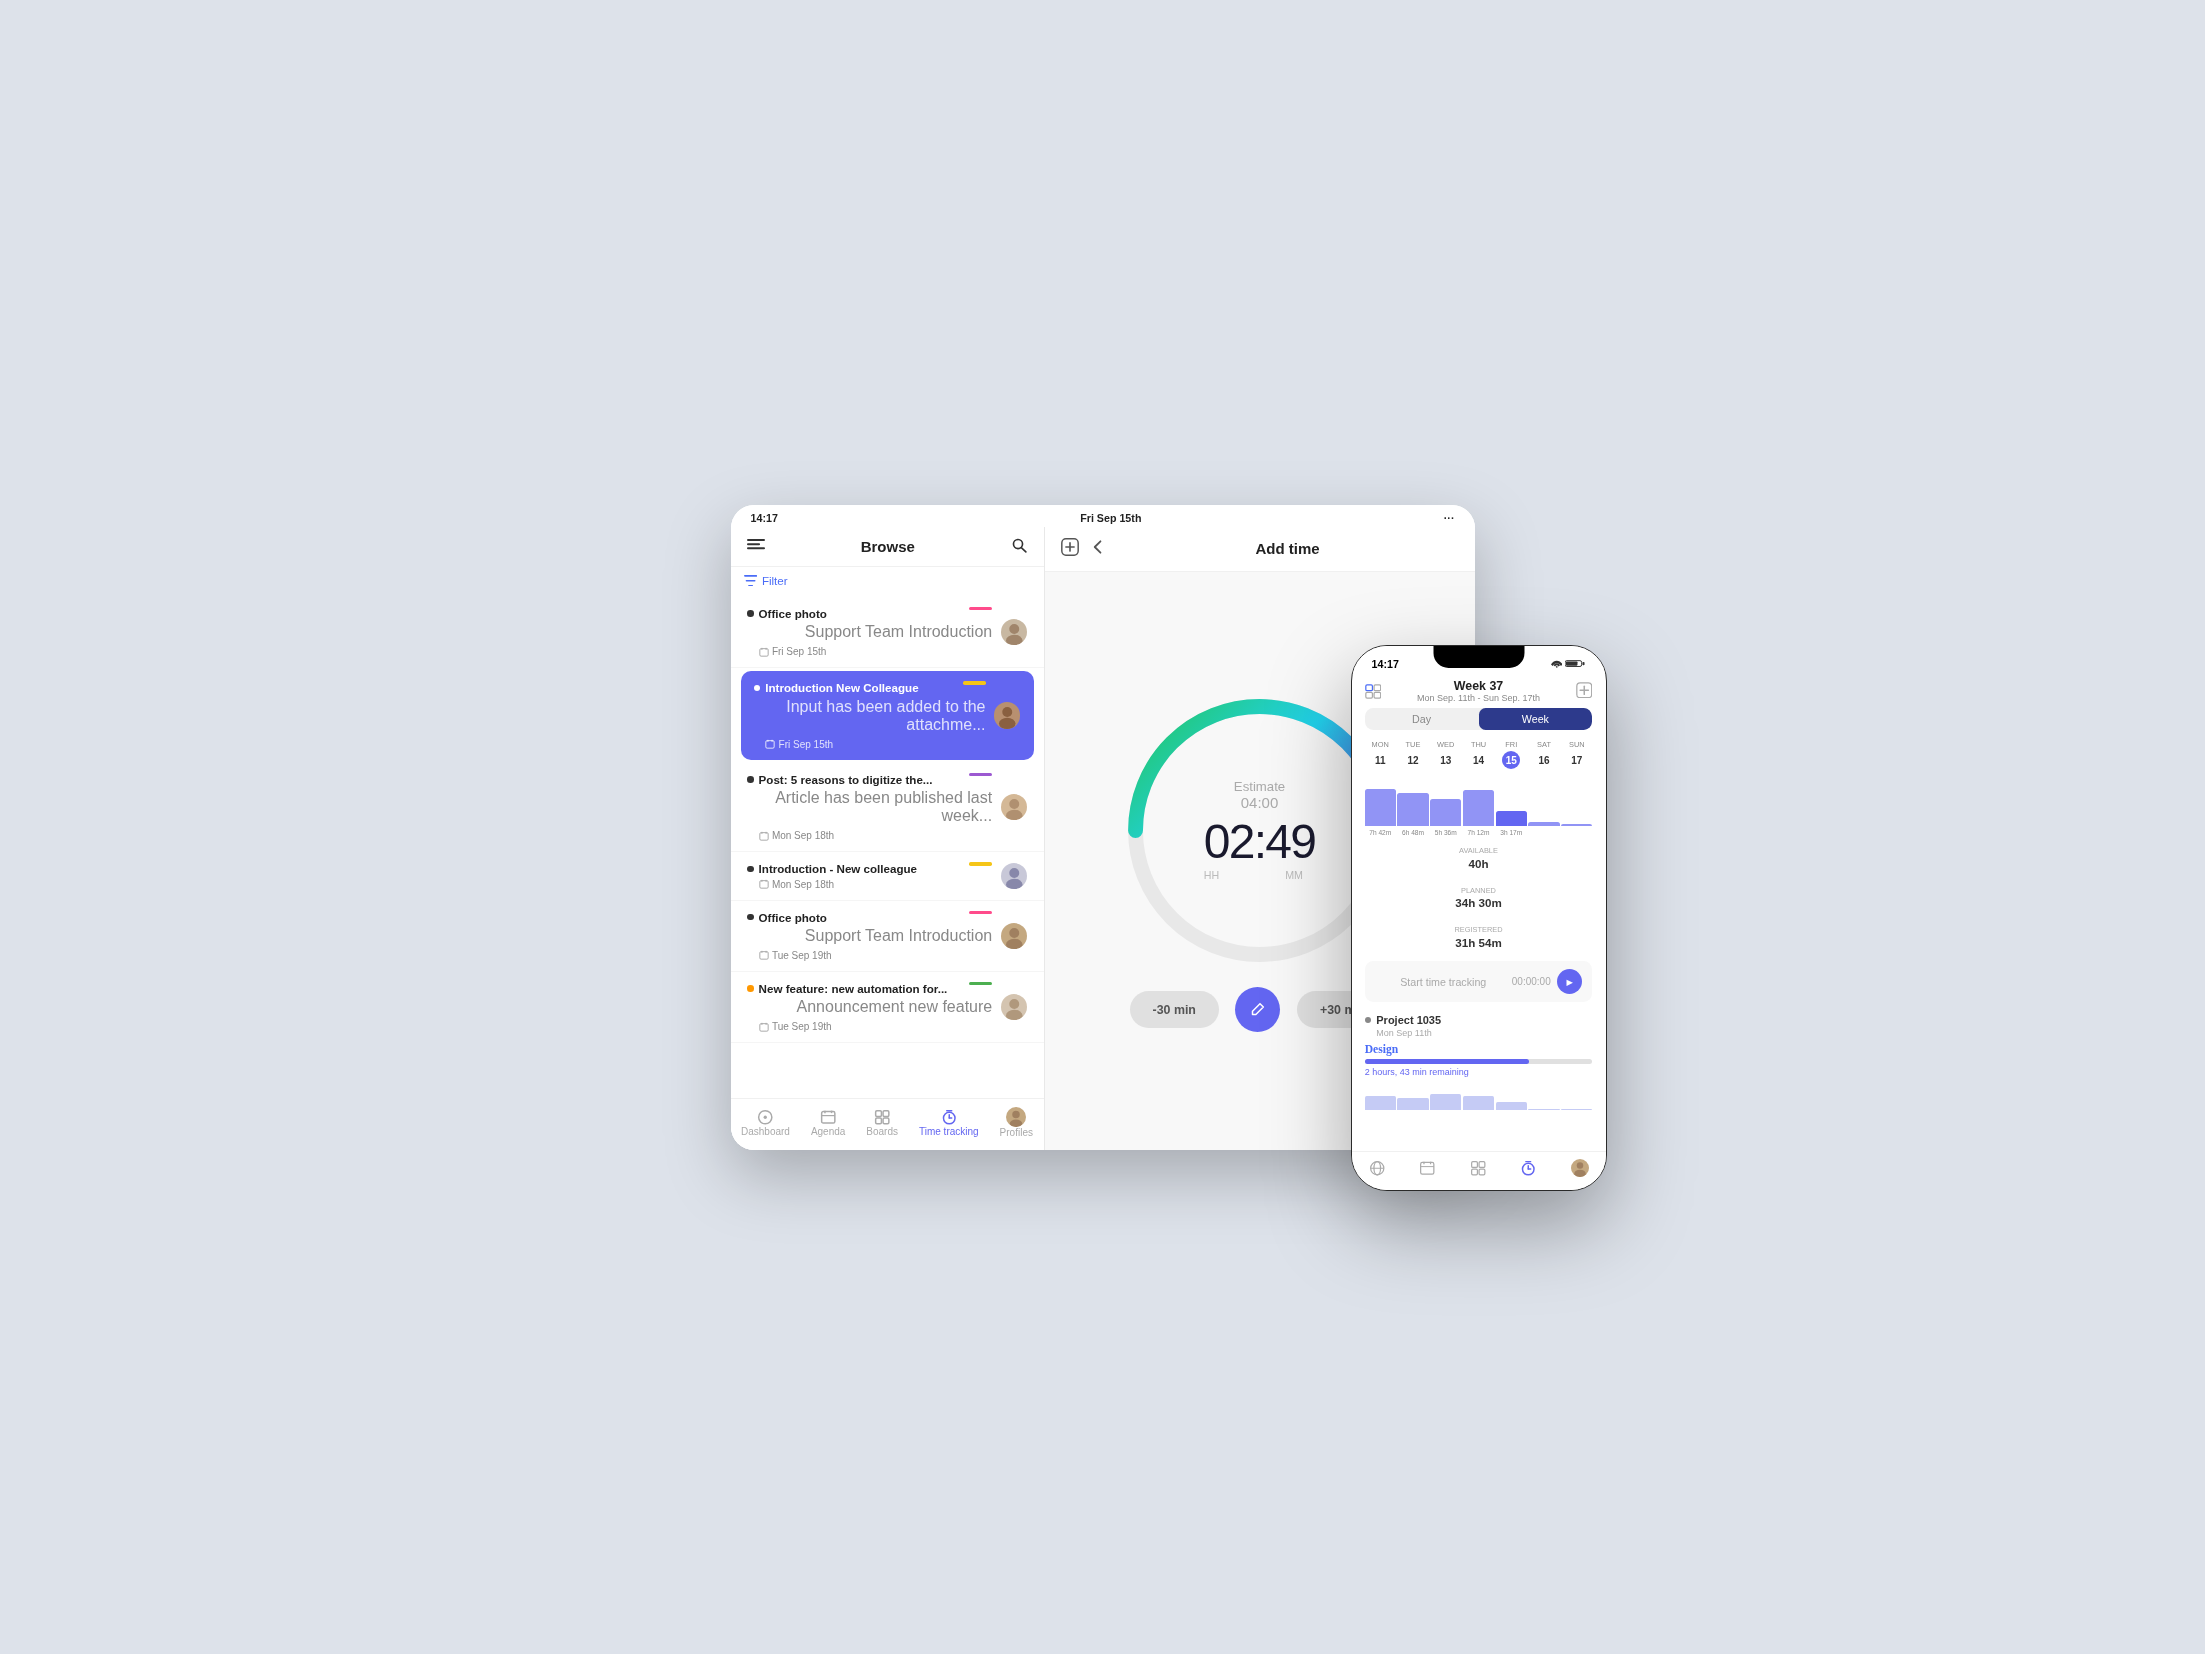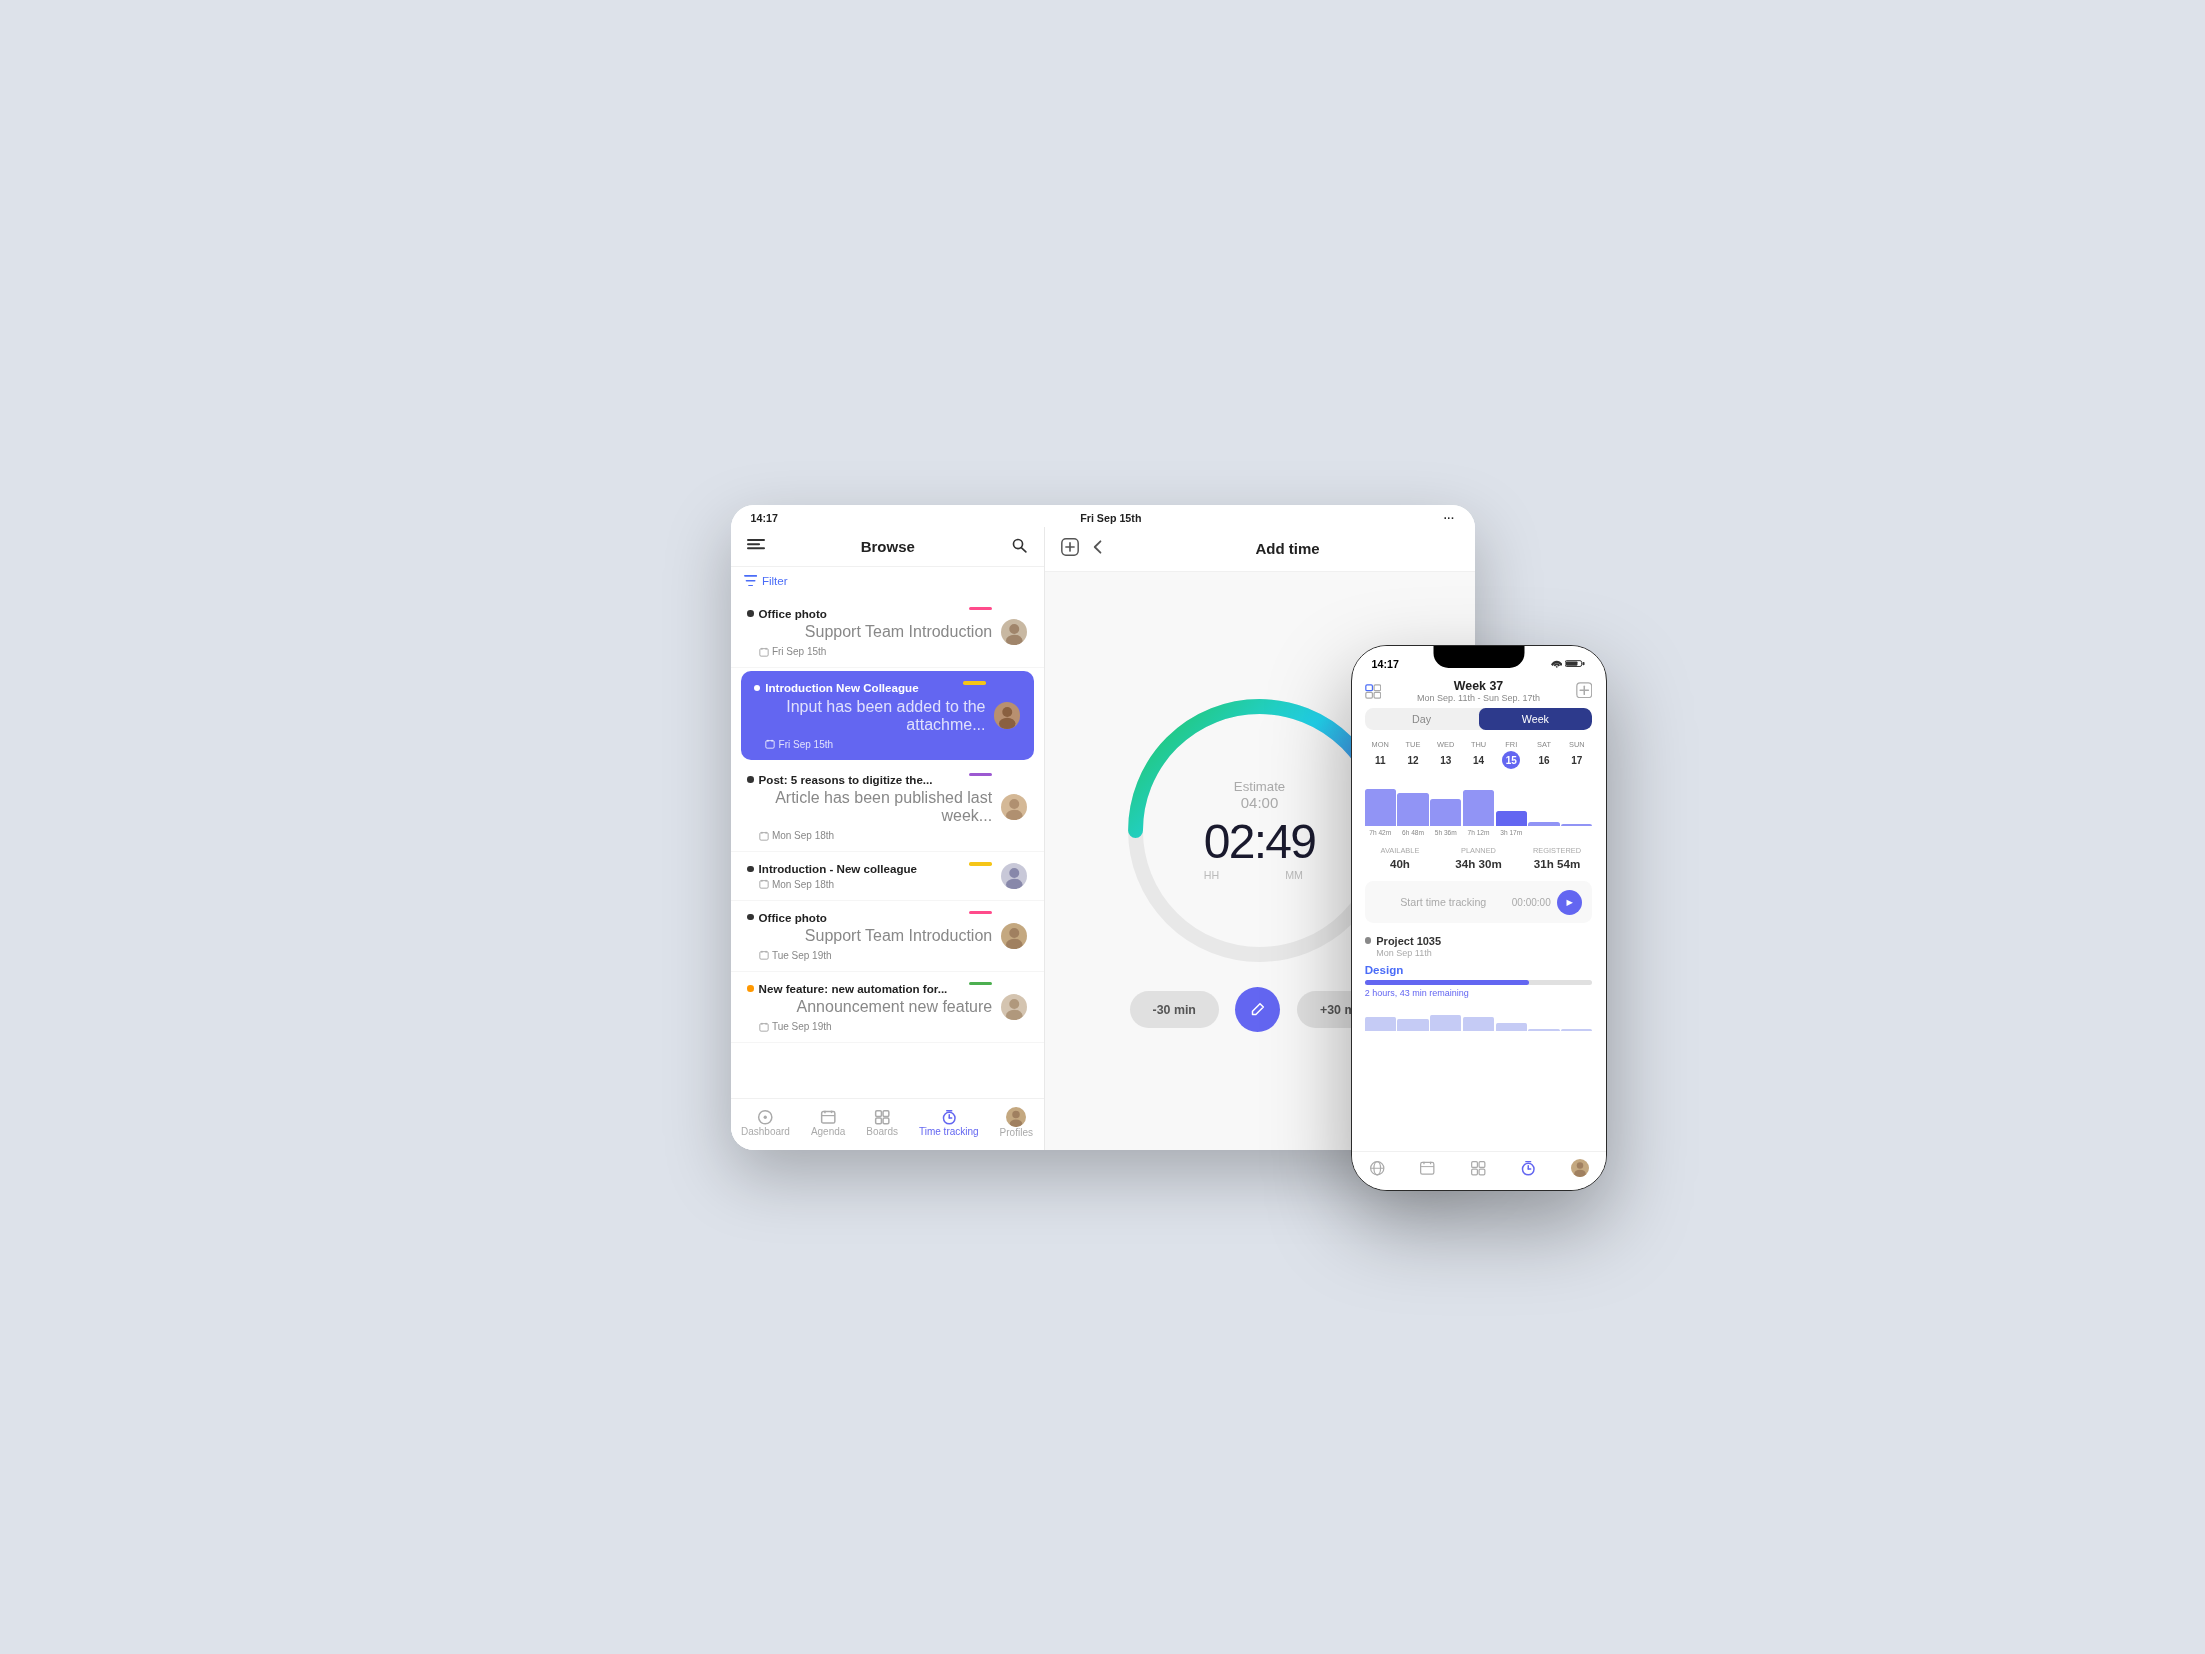--- a/index.html
+++ b/index.html
@@ -435,22 +435,22 @@
     }
 
     .cal-bar-label {
       text-align: center;
       font-size: 6.6px;
       color: #888;
     }
 
     .stats-row {
       display: grid;
-      grid-template-columns: repeat(3, 1fr);
-      gap: 8px;
+      grid-template-columns: repeat(1, 1fr);
+      gap: 16px;
       margin-bottom: 11.6px;
     }
 
     .stat-item { text-align: center; }
     .stat-label { font-size: 7.4px; color: #aaa; text-transform: uppercase; margin-bottom: 1.7px; }
     .stat-value { font-size: 11.6px; font-weight: 700; color: #333; }
 
     .time-tracker-row {
       display: flex;
       align-items: center;
@@ -471,21 +471,21 @@
       align-items: center;
       justify-content: center;
       color: #fff;
       font-size: 8.3px;
     }
 
     .project-section { margin-bottom: 8.3px; }
     .project-dot { width: 6.6px; height: 6.6px; border-radius: 50%; background: #888; display: inline-block; margin-right: 5px; }
     .project-name { font-size: 11px; font-weight: 600; color: #333; }
     .project-date { font-size: 9px; color: #aaa; margin-left: 11.6px; margin-bottom: 5px; }
-    .design-label { font-size: 11.6px; font-weight: 700; color: #4a6cf7; margin-bottom: 3.3px; }
+    .design-label { font-size: 11.6px; font-weight: 700; color: #4a6cf7; margin-bottom: 3.3px; font-family: Liberation Serif, serif; }
     .progress-bar-bg { height: 5px; background: #e0e0e0; border-radius: 2.5px; margin-bottom: 3.3px; }
     .progress-bar-fill { height: 100%; background: #6366f1; border-radius: 2.5px; }
     .progress-text { font-size: 9px; color: #6366f1; font-weight: 500; margin-bottom: 8.3px; }
 
     .mini-cal-bars {
       display: grid;
       grid-template-columns: repeat(7, 1fr);
       gap: 1.7px;
       align-items: flex-end;
       height: 25px;

